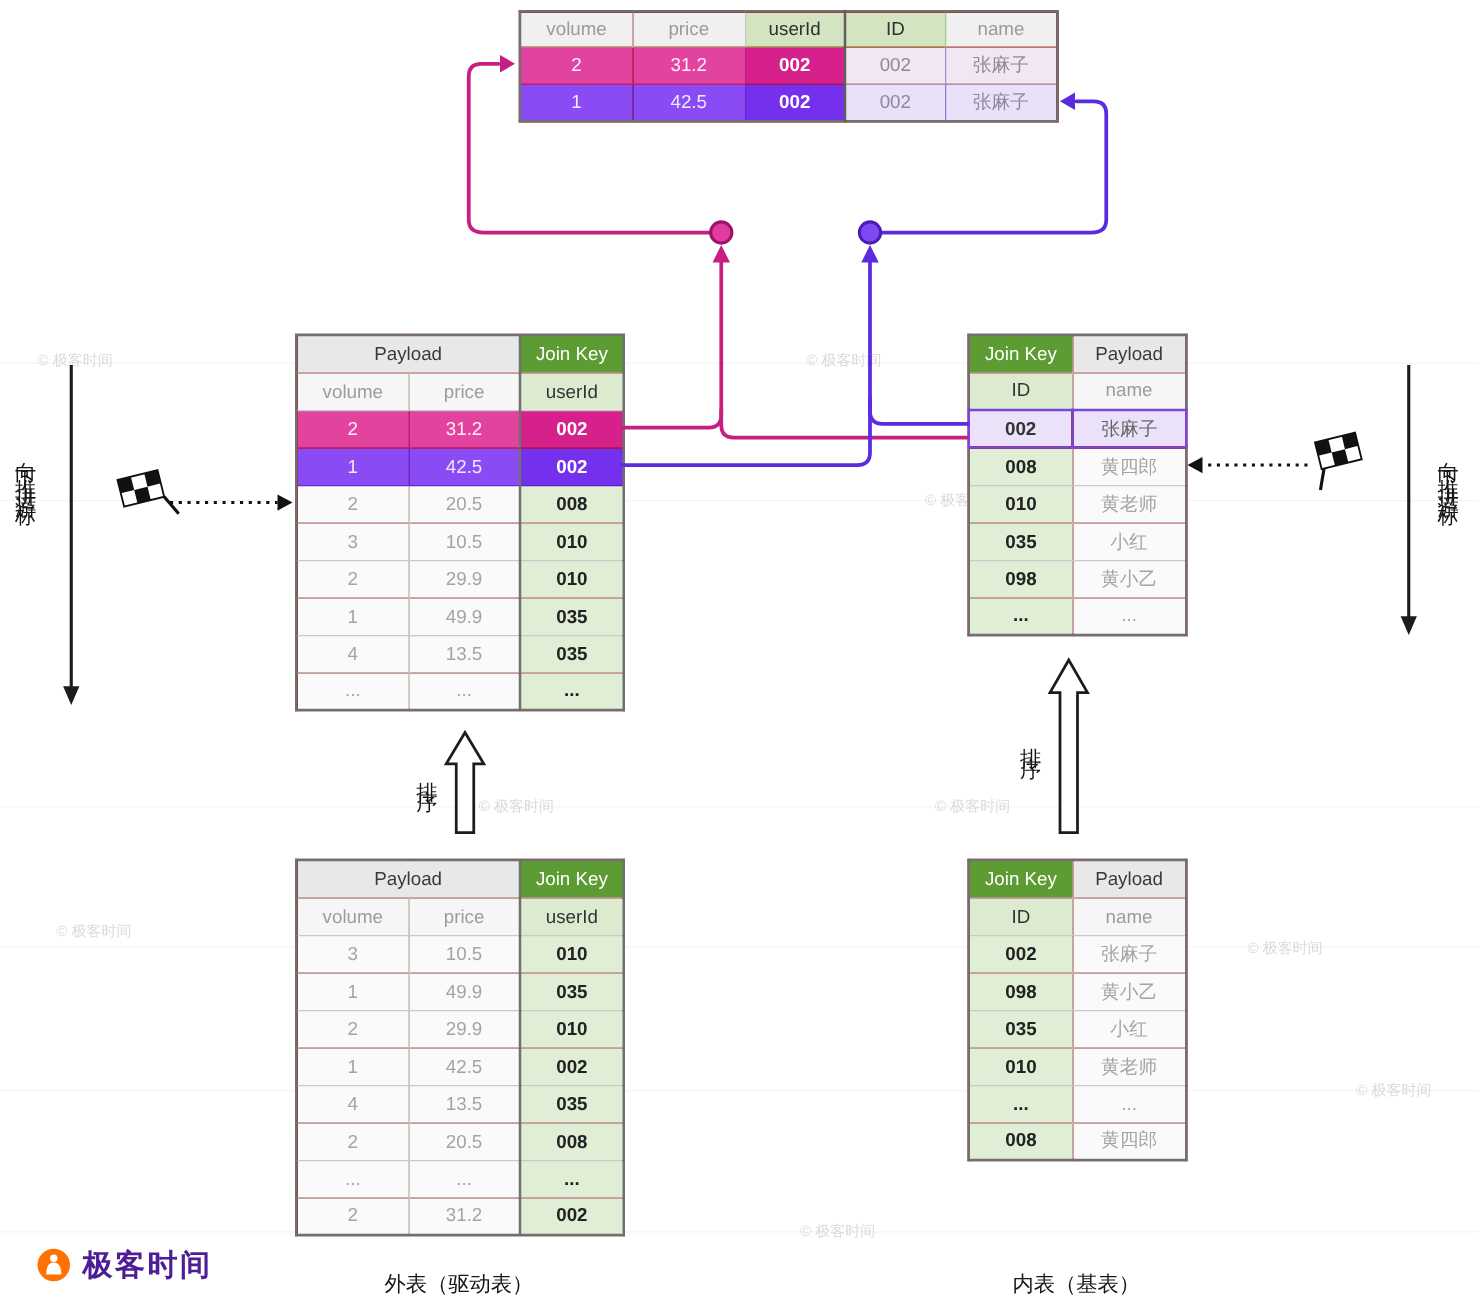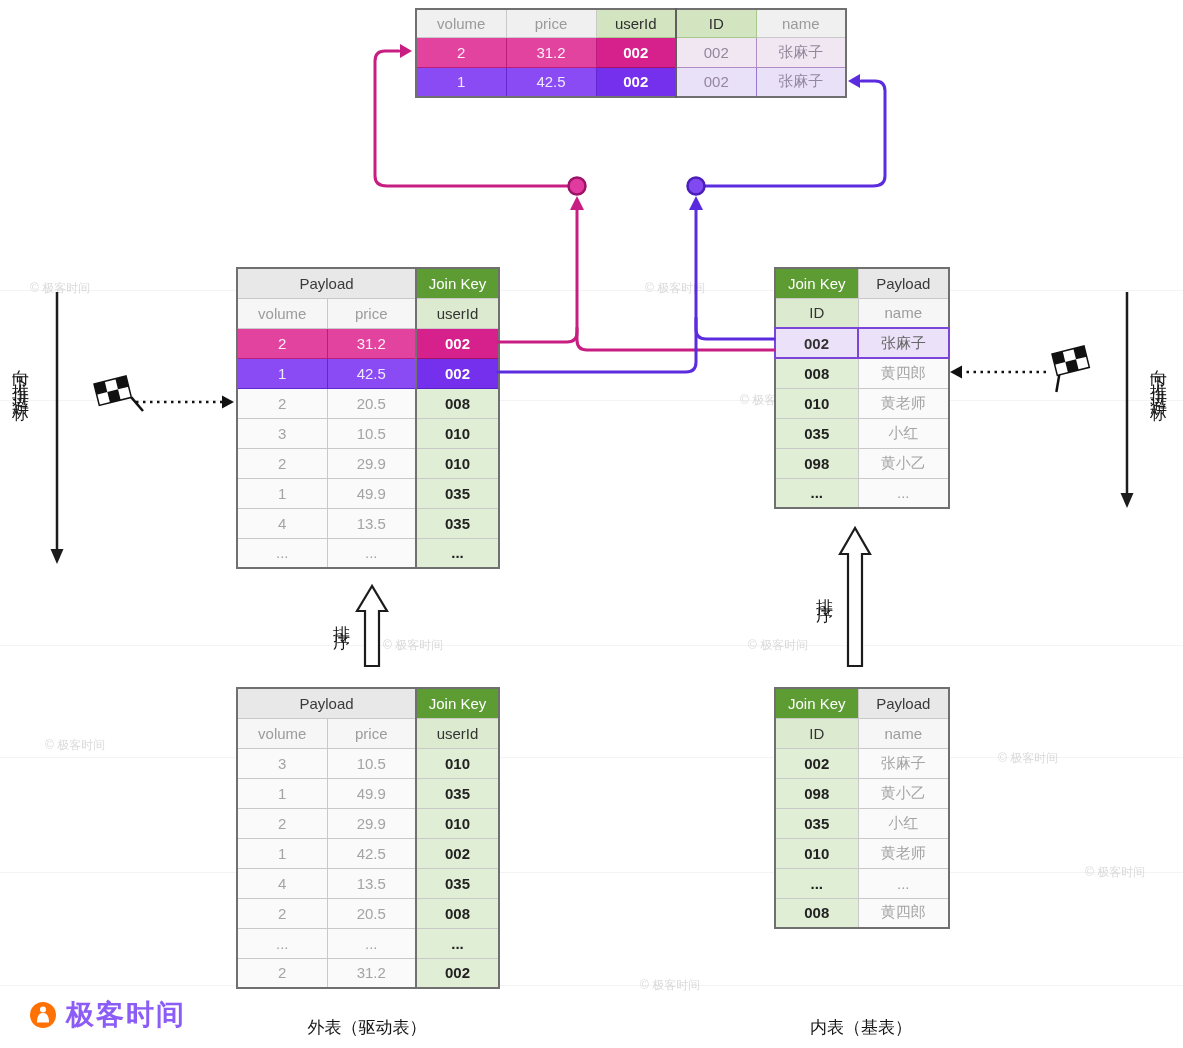--- a/index.html
+++ b/index.html
@@ -43,21 +43,21 @@
   .rt td.lav2 { background:#e9e1f7; color:#93879f; border-color:#9678d2; }
   .rt .div { border-left:2px solid #5f5f5f !important; }
 
   
   .vtext { position:absolute; writing-mode:vertical-rl; text-orientation:upright; font-size:17px; color:#161616; letter-spacing:7px; line-height:1; }
   .caption { position:absolute; font-size:17px; color:#161616; text-align:center; }
   .overlay { position:absolute; left:0; top:0; pointer-events:none; }
   .wm { position:absolute; font-size:12px; color:#bdbdbd; opacity:0.55; white-space:nowrap; }
   .wmline { position:absolute; left:0; width:1183px; height:1px; background:rgba(0,0,0,0.045); }
   .brand { position:absolute; left:28px; top:996px; display:flex; align-items:center; gap:8px; }
-  .brand-text { font-size:28px; font-weight:700; color:#8b5cf6; letter-spacing:2px; }
+  .brand-text { font-size:24px; font-weight:700; color:#4c1d95; letter-spacing:2px; }
 </style>
 </head>
 <body>
 
 <div class="stage">
 
   <div class="wmline" style="top:290px;"></div>
   <div class="wmline" style="top:400px;"></div>
   <div class="wmline" style="top:645px;"></div>
   <div class="wmline" style="top:757px;"></div>

